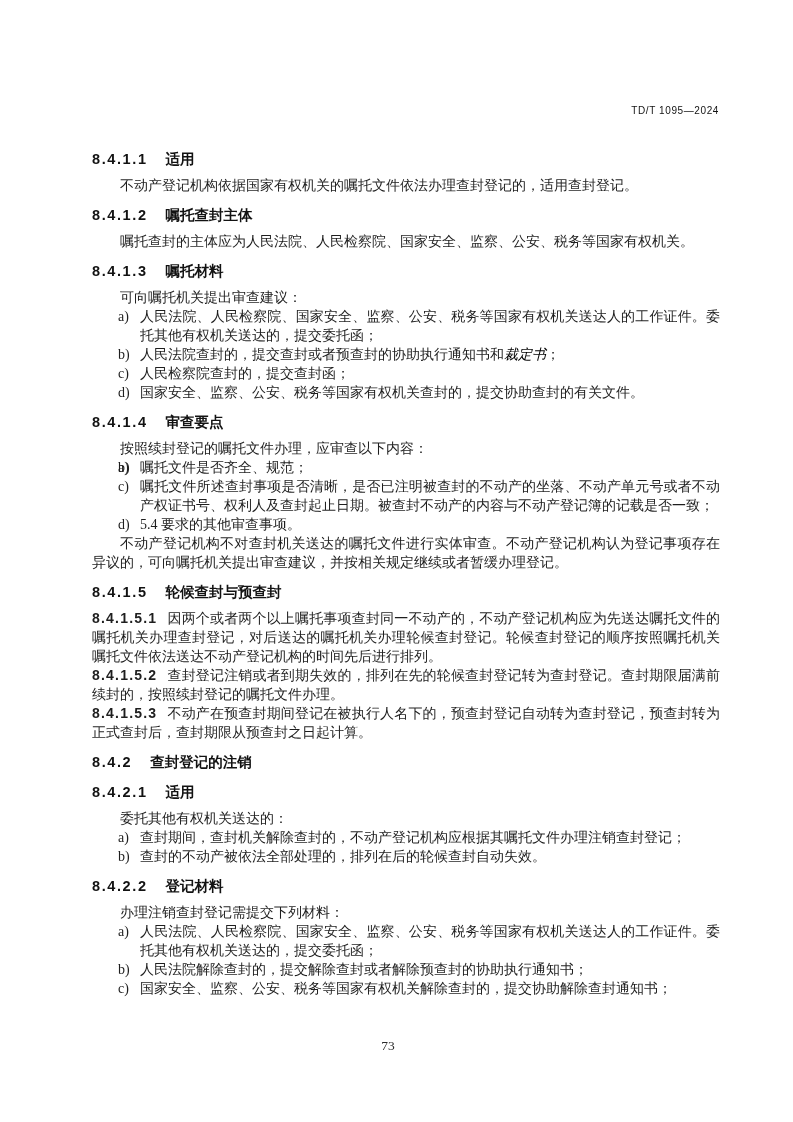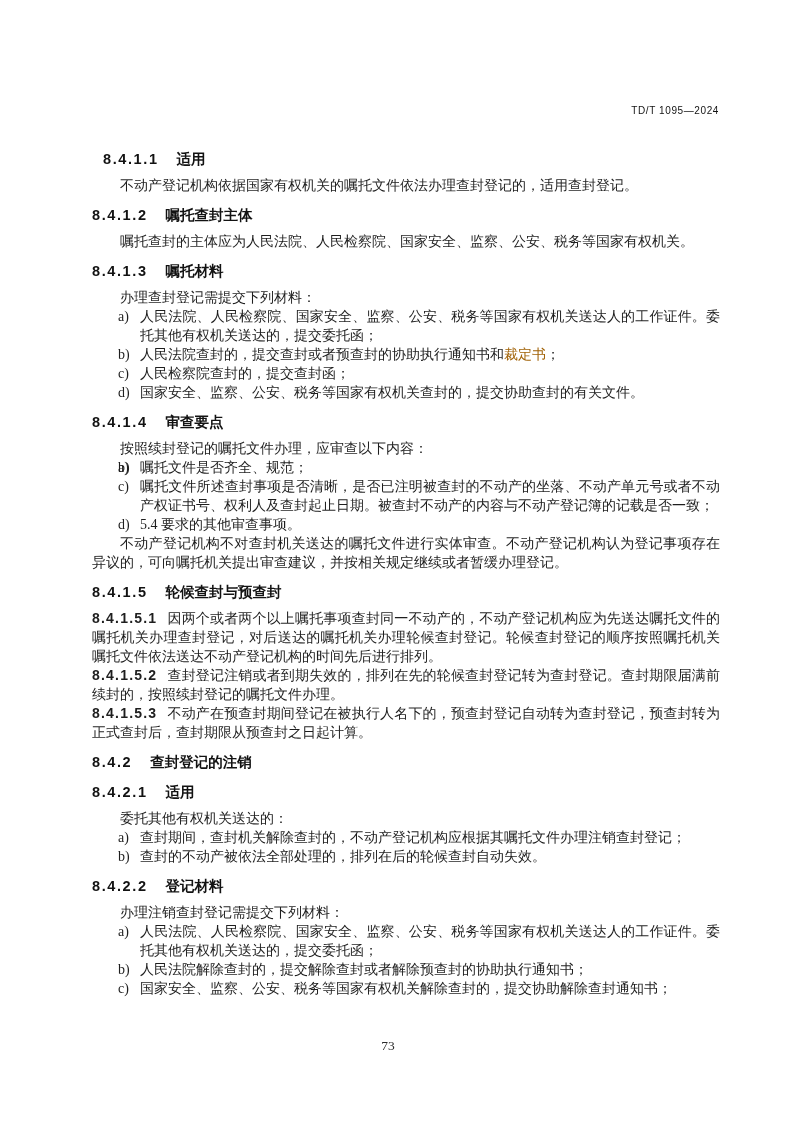--- a/index.html
+++ b/index.html
@@ -18,31 +18,31 @@
     position:absolute;top:101px;right:74px;
     font-family:"Liberation Sans","DejaVu Sans",sans-serif;
     font-size:10px;letter-spacing:.6px;color:#121212;
   }
   .content{position:absolute;left:92px;top:150px;width:628px;}
   .hd{
     font-family:"Liberation Sans","DejaVu Sans",sans-serif;
     font-weight:700;font-size:14.5px;color:#121212;
     margin:11px 0 7px 0;line-height:19px;
   }
-  .hd.first{margin-top:0;margin-left:11px;}
+  .hd.first{margin-top:0;}
   .hd-num{letter-spacing:1.6px;margin-right:14px;font-weight:600;}
   .para{margin:0;text-align:justify;}
   .indent{text-indent:2em;}
   .li{position:relative;padding-left:48px;text-align:justify;margin:0;}
   .li-label{position:absolute;left:26px;top:0;}
   .clause-num{
     font-family:Liberation Sans, sans-serif;
     font-weight:600;letter-spacing:1.2px;margin-right:10px;
   }
-  .muted{color:#a16207;}
+  .muted{color:#000000;font-style:italic;}
   .page-number{
     position:absolute;top:1036px;left:92px;width:592px;
     text-align:center;font-size:13.5px;color:#2a2a2a;
   }
 </style>
 </head>
 <body>
 
 <div class="page">
 
@@ -59,21 +59,21 @@
     <h3 class="hd">
       <span class="hd-num">8.4.1.2</span>
       <span class="hd-title">嘱托查封主体</span>
     </h3>
     <p class="para indent">嘱托查封的主体应为人民法院、人民检察院、国家安全、监察、公安、税务等国家有权机关。</p>
 
     <h3 class="hd">
       <span class="hd-num">8.4.1.3</span>
       <span class="hd-title">嘱托材料</span>
     </h3>
-    <p class="para indent">办理查封登记需提交下列材料：</p>
+    <p class="para indent">可向嘱托机关提出审查建议：</p>
     <div class="li">
       <span class="li-label">a)</span>
       <span class="li-text"><span>人民法院、人民检察院、国家安全、监察、公安、税务等国家有权机关送达人的工作证件。委托其他有权机关送达的，提交委托函；</span></span>
     </div>
     <div class="li">
       <span class="li-label">b)</span>
       <span class="li-text"><span>人民法院查封的，提交查封或者预查封的协助执行通知书和</span><span class="muted">裁定书</span><span>；</span></span>
     </div>
     <div class="li">
       <span class="li-label">c)</span>

